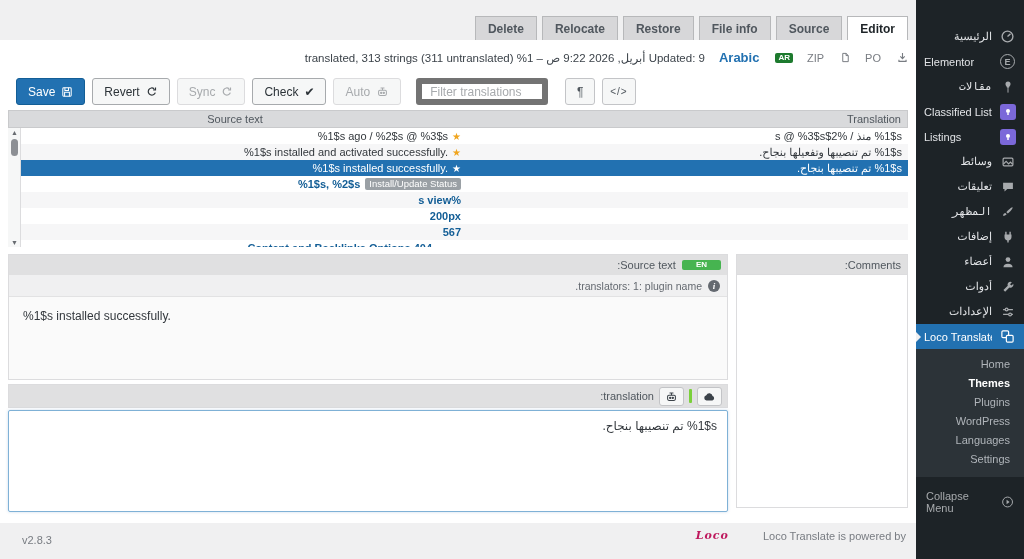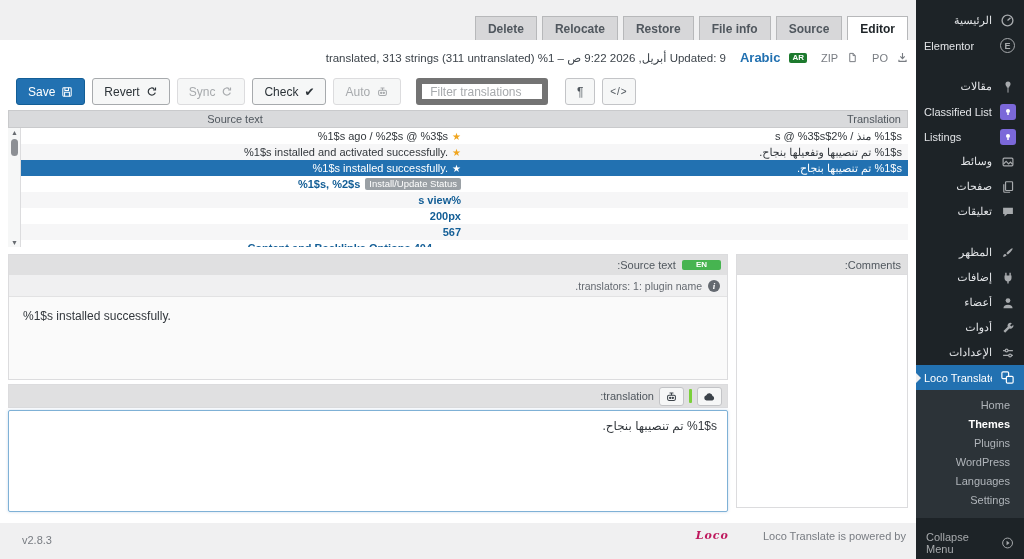--- a/index.html
+++ b/index.html
@@ -17,21 +17,21 @@
   .tab { height:24px; padding:0 12px; display:flex; align-items:center; background:#d7d7d9;
          border:1px solid #b7b8ba; border-bottom:none; font-size:12px; font-weight:bold; color:#50575e; cursor:pointer; }
   .tab.active { background:#fff; color:#1d2327; position:relative; }
 
   
   .editor-panel { position:absolute; top:40px; left:0; width:916px; height:483px; background:#fff; }
 
   
   .statusline { position:absolute; top:10px; right:8px; display:flex; align-items:center; gap:14px;
                 font-size:11px; color:#50575e; }
-  .chip { display:inline-flex; direction:ltr; align-items:center; gap:9px; color:#787c82; }
+  .chip { display:inline-flex; direction:ltr; align-items:center; gap:16px; color:#787c82; }
   .lang-chip { color:#2271b1; font-weight:bold; font-size:13px; }
   .badge { display:inline-block; font-size:8px; font-weight:bold; color:#fff; background:#1d7a2e;
            border-radius:2px; padding:1px 3px; line-height:1; }
   .meta { color:#3c434a; font-size:11.5px; }
 
   
   .toolbar { position:absolute; top:38px; left:16px; display:flex; direction:ltr; align-items:center; gap:7px; }
   .btn { height:27px; padding:0 11px; display:inline-flex; direction:ltr; align-items:center; gap:6px;
          background:#f6f7f7; border:1px solid #a7aaad; border-radius:3px; font-size:12px; color:#2c3338; cursor:pointer; }
   .btn.primary { background:#2271b1; border-color:#135e96; color:#fff; }
@@ -98,28 +98,28 @@
 
   
   .footer { position:absolute; bottom:0; left:0; width:916px; height:36px; background:#f0f0f1; }
   .version { position:absolute; left:22px; top:11px; font-size:11px; color:#787c82; direction:ltr; }
   .powered { position:absolute; right:10px; top:6px; display:flex; align-items:center; gap:34px; }
   .credit { font-size:11px; color:#787c82; direction:ltr; }
   .loco-logo { font-family:"DejaVu Serif",serif; font-style:italic; font-weight:bold; font-size:11px;
                color:#be185d; letter-spacing:1px; direction:ltr; }
 
   
-  .menu { padding-top:8px; }
+  .menu { padding-top:24px; }
   .menu-item { height:25px; display:flex; align-items:center; gap:7px; padding:0 8px; color:#e2e4e7;
                font-size:11px; cursor:pointer; position:relative; }
   .menu-item .mi-icon { width:17px; height:17px; flex:0 0 17px; display:flex; align-items:center; justify-content:center;
                         color:#a7aaad; }
   .menu-item .mi-label { flex:1; text-align:right; direction:rtl; overflow:hidden; white-space:nowrap; }
   .menu-item.ltr .mi-label { direction:ltr; text-align:left; }
-  .menu-item.gap { margin-top:16px; }
+  .menu-item.gap { margin-top:0;font-family:Liberation Mono, monospace; }
   .menu-item.active { background:#2271b1; color:#fff; }
   .menu-item.active .mi-icon { color:#fff; }
   .menu-item.active .notch { position:absolute; left:0; top:50%; margin-top:-5px; width:0; height:0;
                              border-top:5px solid transparent; border-bottom:5px solid transparent;
                              border-right:5px solid #f0f0f1; transform:translateX(-0px) rotate(180deg); }
   .tile { width:16px; height:16px; border-radius:3px; background:#7b68d9; display:flex; align-items:center; justify-content:center; }
   .e-circle { width:15px; height:15px; border:1.5px solid #a7aaad; border-radius:50%; color:#a7aaad;
               font-size:9px; font-weight:bold; display:flex; align-items:center; justify-content:center; }
   .submenu { background:#2c3338; padding:6px 0 8px; }
   .submenu-item { height:19px; line-height:19px; text-align:left; direction:ltr; padding-left:10px; padding-right:14px;
@@ -372,29 +372,20 @@
     <div class="menu-item">
       <span class="mi-icon">
         <svg width="14" height="14" viewBox="0 0 20 20" fill="none" stroke="currentColor" stroke-width="1.7">
             <rect x="3" y="4.5" width="14" height="11" rx="1.5"></rect>
             <path d="M3.5 13 l3.8-3.8 3.6 3.6 2.6-2.6 3 3"></path>
           </svg>
       </span>
       <span class="mi-label">وسائط</span>
     </div>
 
-    <div class="menu-item">
-      <span class="mi-icon">
-        <svg width="14" height="14" viewBox="0 0 20 20" fill="none" stroke="currentColor" stroke-width="1.7">
-            <rect x="6.5" y="2.5" width="10" height="12.5" rx="1"></rect>
-            <path d="M4 6 v10.5 a1 1 0 0 0 1 1 h8"></path>
-          </svg>
-      </span>
-      <span class="mi-label">صفحات</span>
-    </div>
 
     <div class="menu-item">
       <span class="mi-icon">
         <svg width="14" height="14" viewBox="0 0 20 20" fill="currentColor">
             <path d="M3 4 h14 v9 h-8 l-4 3.5 v-3.5 h-2 z"></path>
           </svg>
       </span>
       <span class="mi-label">تعليقات</span>
     </div>
 

